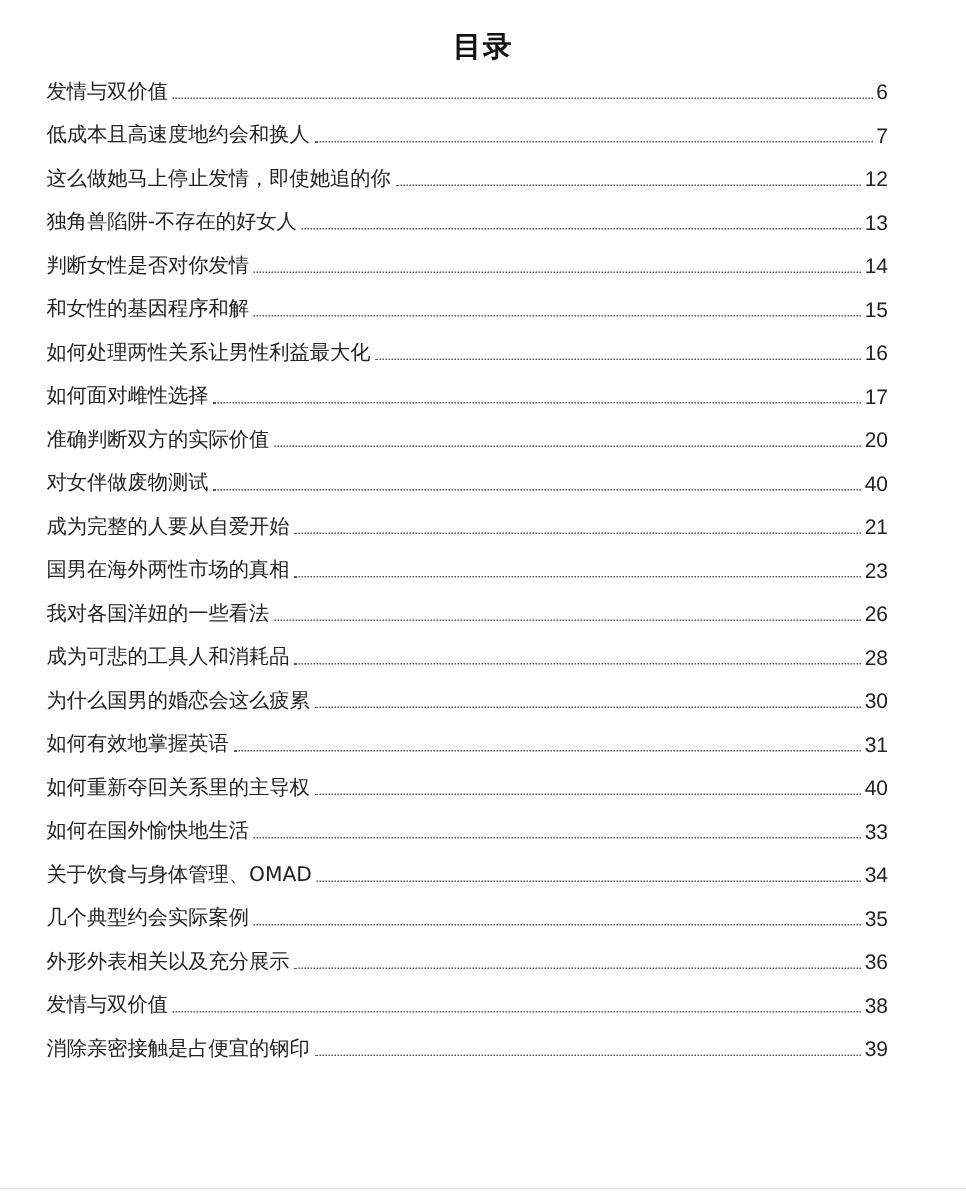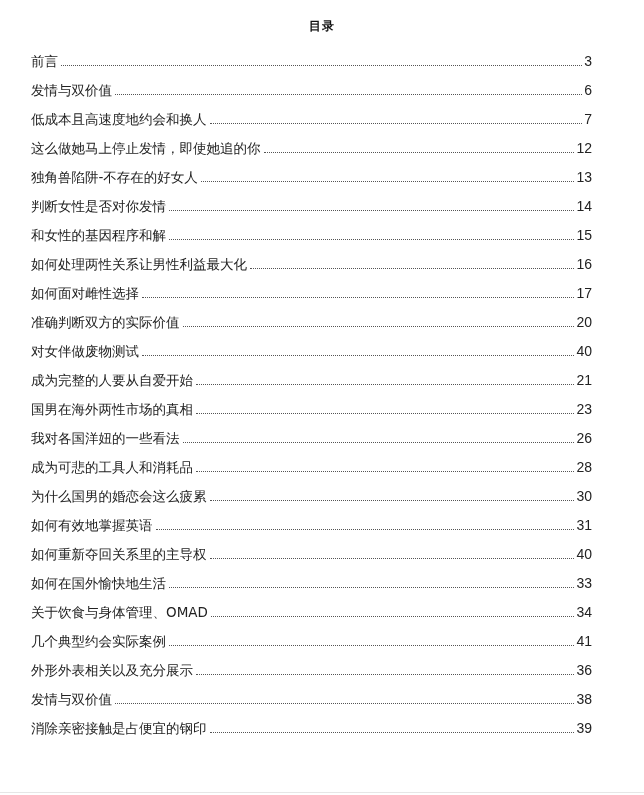--- a/index.html
+++ b/index.html
@@ -20,21 +20,21 @@
       width: 644px;
       height: 795px;
       background: #ffffff;
     }
     .toc-title {
       position: absolute;
       top: 18px;
       left: 0;
       width: 644px;
       text-align: center;
-      font-size: 12px;
+      font-size: 19px;
       font-weight: bold;
       color: #111111;
       letter-spacing: 1px;
     }
     .toc-list {
       position: absolute;
       top: 41px;
       left: 31px;
       width: 561px;
       list-style: none;
@@ -78,25 +78,20 @@
     }
   </style>
 </head>
 <body>
 
 <div class="page">
   <h1 class="toc-title">目录</h1>
 
   <ul class="toc-list">
     <li class="toc-entry">
-      <span class="entry-title">前言</span>
-      <span class="leader"></span>
-      <span class="page-num">3</span>
-    </li>
-    <li class="toc-entry">
       <span class="entry-title">发情与双价值</span>
       <span class="leader"></span>
       <span class="page-num">6</span>
     </li>
     <li class="toc-entry">
       <span class="entry-title">低成本且高速度地约会和换人</span>
       <span class="leader"></span>
       <span class="page-num">7</span>
     </li>
     <li class="toc-entry">
@@ -180,21 +175,21 @@
       <span class="page-num">33</span>
     </li>
     <li class="toc-entry">
       <span class="entry-title">关于饮食与身体管理、OMAD</span>
       <span class="leader"></span>
       <span class="page-num">34</span>
     </li>
     <li class="toc-entry">
       <span class="entry-title">几个典型约会实际案例</span>
       <span class="leader"></span>
-      <span class="page-num">41</span>
+      <span class="page-num">35</span>
     </li>
     <li class="toc-entry">
       <span class="entry-title">外形外表相关以及充分展示</span>
       <span class="leader"></span>
       <span class="page-num">36</span>
     </li>
     <li class="toc-entry">
       <span class="entry-title">发情与双价值</span>
       <span class="leader"></span>
       <span class="page-num">38</span>

